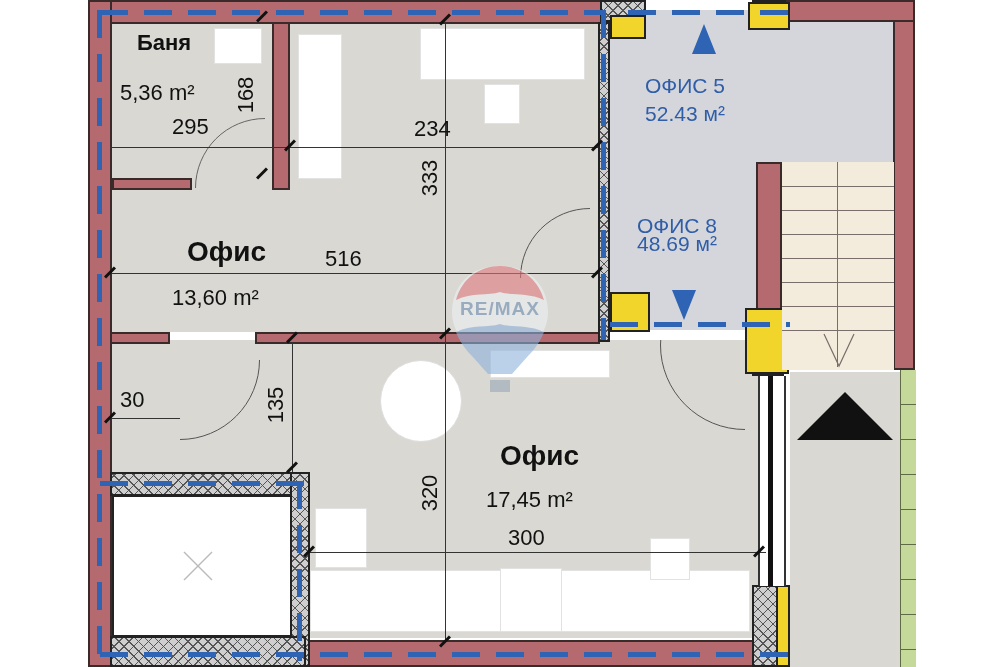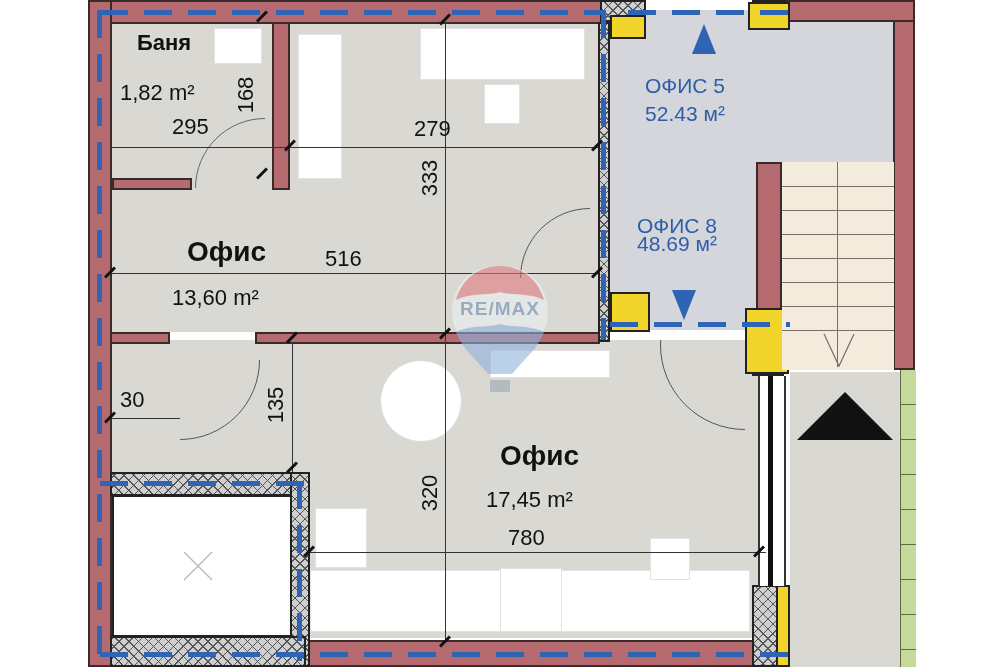--- a/index.html
+++ b/index.html
@@ -153,33 +153,33 @@
   <svg width="104" height="136">
     <path d="M52 4 C20 4 4 26 4 50 C4 64 10 74 20 84 L40 110 L64 110 L84 84 C94 74 100 64 100 50 C100 26 84 4 52 4 Z" fill="#eef0f3"></path>
     <path d="M8 38 C14 16 32 4 52 4 C72 4 90 16 96 38 C80 30 64 34 52 30 C40 34 24 30 8 38 Z" fill="#e07a7e"></path>
     <path d="M8 70 C24 62 40 66 52 62 C64 66 80 62 96 70 C92 80 86 88 80 94 L64 112 L40 112 L24 94 C18 88 12 80 8 70 Z" fill="#8fb3dc"></path>
     <rect x="42" y="118" width="20" height="12" fill="#9aa8b8"></rect>
   </svg>
   <div class="abs" style="left:0;top:36px;width:104px;text-align:center;font-size:19px;font-weight:bold;color:#6f8fb3;letter-spacing:1px;">RE/MAX</div>
 </div>
 
 <div class="label room-name" style="left:137px;top:30px;font-size:22px;">Баня</div>
-<div class="label area" style="left:120px;top:80px;">1,82 m²</div>
+<div class="label area" style="left:120px;top:80px;">5,36 m²</div>
 <div class="label dim" style="left:172px;top:114px;">295</div>
 <div class="label dim rotate" style="left:226px;top:82px;width:40px;text-align:center;">168</div>
 
 <div class="label room-name" style="left:187px;top:236px;">Офис</div>
 <div class="label area" style="left:172px;top:285px;">13,60 m²</div>
-<div class="label dim" style="left:414px;top:116px;">279</div>
+<div class="label dim" style="left:414px;top:116px;">234</div>
 <div class="label dim rotate" style="left:410px;top:165px;width:40px;text-align:center;">333</div>
 <div class="label dim" style="left:325px;top:246px;">516</div>
 
 <div class="label room-name" style="left:500px;top:440px;">Офис</div>
 <div class="label area" style="left:486px;top:487px;">17,45 m²</div>
-<div class="label dim" style="left:508px;top:525px;">780</div>
+<div class="label dim" style="left:508px;top:525px;">300</div>
 <div class="label dim rotate" style="left:410px;top:480px;width:40px;text-align:center;">320</div>
 <div class="label dim rotate" style="left:256px;top:392px;width:40px;text-align:center;">135</div>
 
 <div class="label dim" style="left:120px;top:387px;">30</div>
 
 <div class="abs" style="left:692px;top:24px;width:24px;height:30px;">
   <svg width="24" height="30">
       <polygon points="12,0 24,30 0,30" fill="#2f63b4"></polygon>
     </svg>
 </div>

